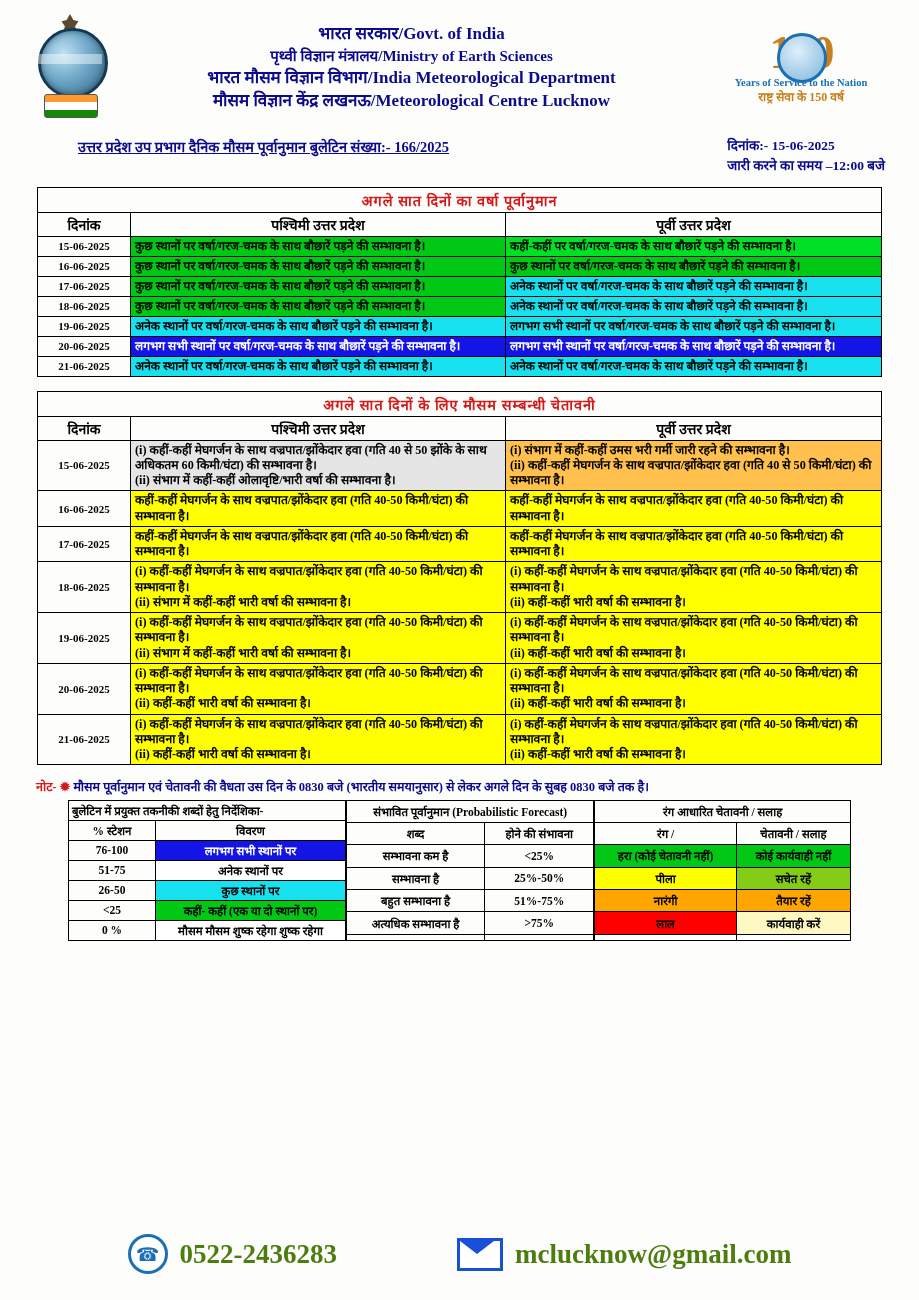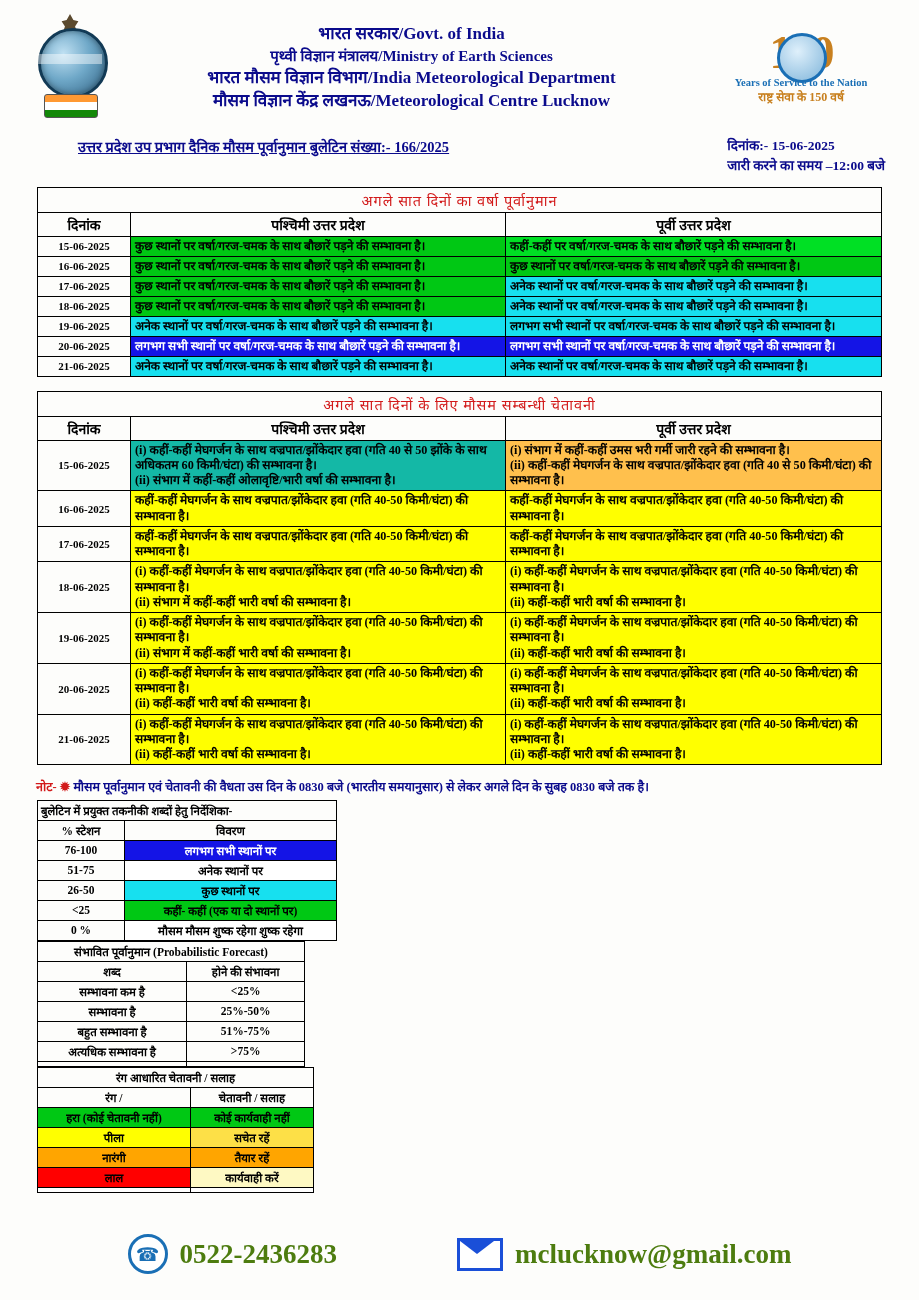--- a/index.html
+++ b/index.html
@@ -67,37 +67,37 @@
   }
   .bulletin-right{font-size:13.5px;font-weight:bold;color:#0b0b8c;text-align:left;line-height:1.5;}
 
   
   table{border-collapse:collapse;}
   .tbl{
     width:845px;margin:6px auto 0 auto;border:1.6px solid #000;
   }
   .tbl td,.tbl th{border:1.2px solid #000;padding:2px 4px;vertical-align:middle;}
   .band-title{
-    text-align:center;font-weight:normal;color:#d21a1a;font-size:14.5px;padding:3px 0;
+    text-align:center;font-weight:bold;color:#d21a1a;font-size:14.5px;padding:3px 0;
     letter-spacing:1px;
   }
   .colhead{text-align:center;font-weight:bold;font-size:14px;}
   .datecell{text-align:center;font-weight:bold;font-size:11px;width:84px;}
   .txt{font-size:12.2px;font-weight:bold;line-height:1.25;}
   .tbl1 .txt{font-size:12px;}
 
   
   .note{
     margin:14px 0 2px 0;padding:0 36px;font-size:12.5px;font-weight:bold;color:#0b0b8c;
     line-height:1.3;
   }
   .note .red{color:#d21a1a;}
 
   
-  .legend-wrap{width:845px;margin:4px auto 0 auto;display:flex;flex-direction:column;}
+  .legend-wrap{width:783px;margin:4px auto 0 auto;display:flex;}
   .legend-wrap table{border:1.4px solid #000;}
   .legend-wrap td,.legend-wrap th{border:1.1px solid #000;font-size:11.5px;text-align:center;padding:2px 3px;font-weight:bold;}
   .lg1{width:300px;}
   .lg2{width:268px;}
   .lg3{width:277px;}
   .lg-head{font-size:11.5px;font-weight:bold;text-align:center;}
   .lg-sub{font-size:11.5px;font-weight:bold;text-align:center;}
 
   
   .footer{
@@ -210,21 +210,21 @@
         </tr>
     <tr>
       <td class="colhead" style="width:84px">दिनांक</td>
       <td class="colhead" style="width:366px">पश्चिमी उत्तर प्रदेश</td>
       <td class="colhead">पूर्वी उत्तर प्रदेश</td>
     </tr>
     </tbody>
       <tbody id="t2body">
         <tr>
           <td class="datecell">15-06-2025</td>
-          <td class="txt" style="white-space: pre-line; background: #14b8a6;">(i) कहीं-कहीं मेघगर्जन के साथ वज्रपात/झोंकेदार हवा (गति 40 से 50 झोंके के साथ अधिकतम  60 किमी/घंटा) की सम्भावना है।
+          <td class="txt" style="white-space: pre-line; background: #e5e5e5;">(i) कहीं-कहीं मेघगर्जन के साथ वज्रपात/झोंकेदार हवा (गति 40 से 50 झोंके के साथ अधिकतम  60 किमी/घंटा) की सम्भावना है।
 (ii) संभाग में कहीं-कहीं ओलावृष्टि/भारी वर्षा की सम्भावना है।</td>
           <td class="txt" style="white-space: pre-line; background: rgb(255, 192, 77);">(i) संभाग में कहीं-कहीं उमस भरी गर्मी जारी रहने की सम्भावना है।
 (ii) कहीं-कहीं मेघगर्जन के साथ वज्रपात/झोंकेदार हवा (गति 40 से 50 किमी/घंटा) की सम्भावना है।</td>
         </tr>
         <tr>
           <td class="datecell">16-06-2025</td>
           <td class="txt" style="white-space: pre-line; background: rgb(255, 255, 0);">कहीं-कहीं मेघगर्जन के साथ वज्रपात/झोंकेदार हवा (गति 40-50 किमी/घंटा) की सम्भावना है।</td>
           <td class="txt" style="white-space: pre-line; background: rgb(255, 255, 0);">कहीं-कहीं मेघगर्जन के साथ  वज्रपात/झोंकेदार हवा (गति 40-50 किमी/घंटा) की सम्भावना है।</td>
         </tr>
         <tr>
@@ -348,21 +348,21 @@
         <td class="lg-sub">चेतावनी / सलाह</td>
       </tr>
       </tbody>
         <tbody id="lgRight">
           <tr>
             <td style="background: rgb(0, 200, 20);">हरा (कोई चेतावनी नहीं)</td>
             <td style="background: rgb(0, 200, 20);">कोई कार्यवाही नहीं</td>
           </tr>
           <tr>
             <td style="background: rgb(255, 255, 0);">पीला</td>
-            <td style="background: #fde047; text-align: center;">सचेत रहें</td>
+            <td style="background: #84cc16; text-align: center;">सचेत रहें</td>
           </tr>
           <tr>
             <td style="background: rgb(255, 165, 0);">नारंगी</td>
             <td style="background: rgb(255, 165, 0);">तैयार रहें</td>
           </tr>
           <tr>
             <td style="background: rgb(255, 0, 0);">लाल</td>
             <td style="background: #fef9c3;">कार्यवाही करें</td>
           </tr>
           <tr>

